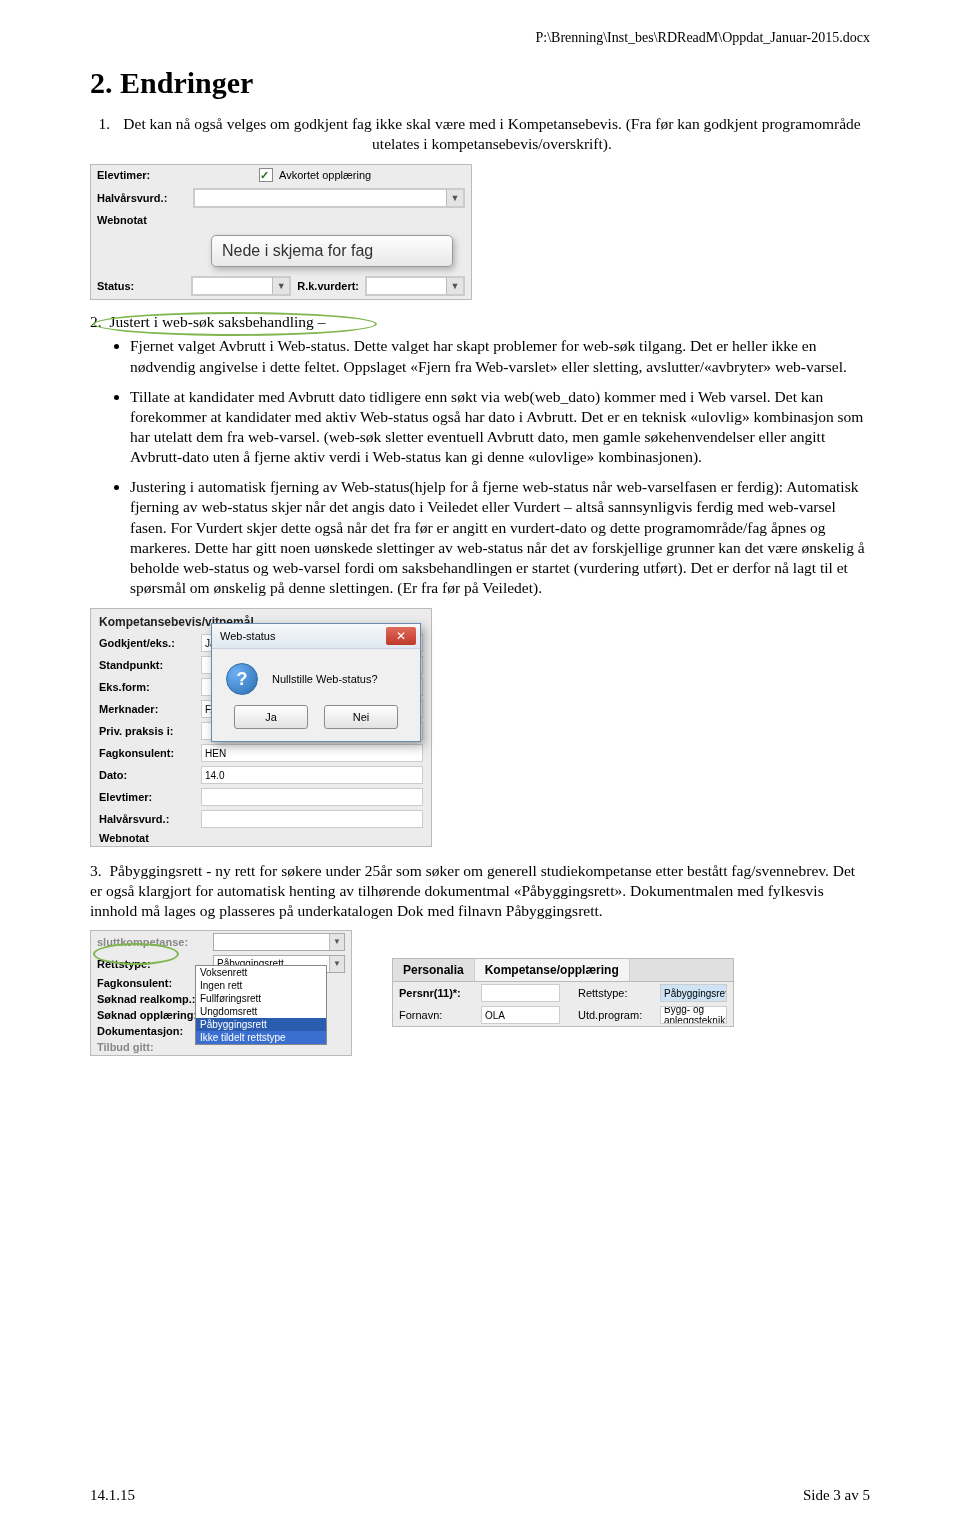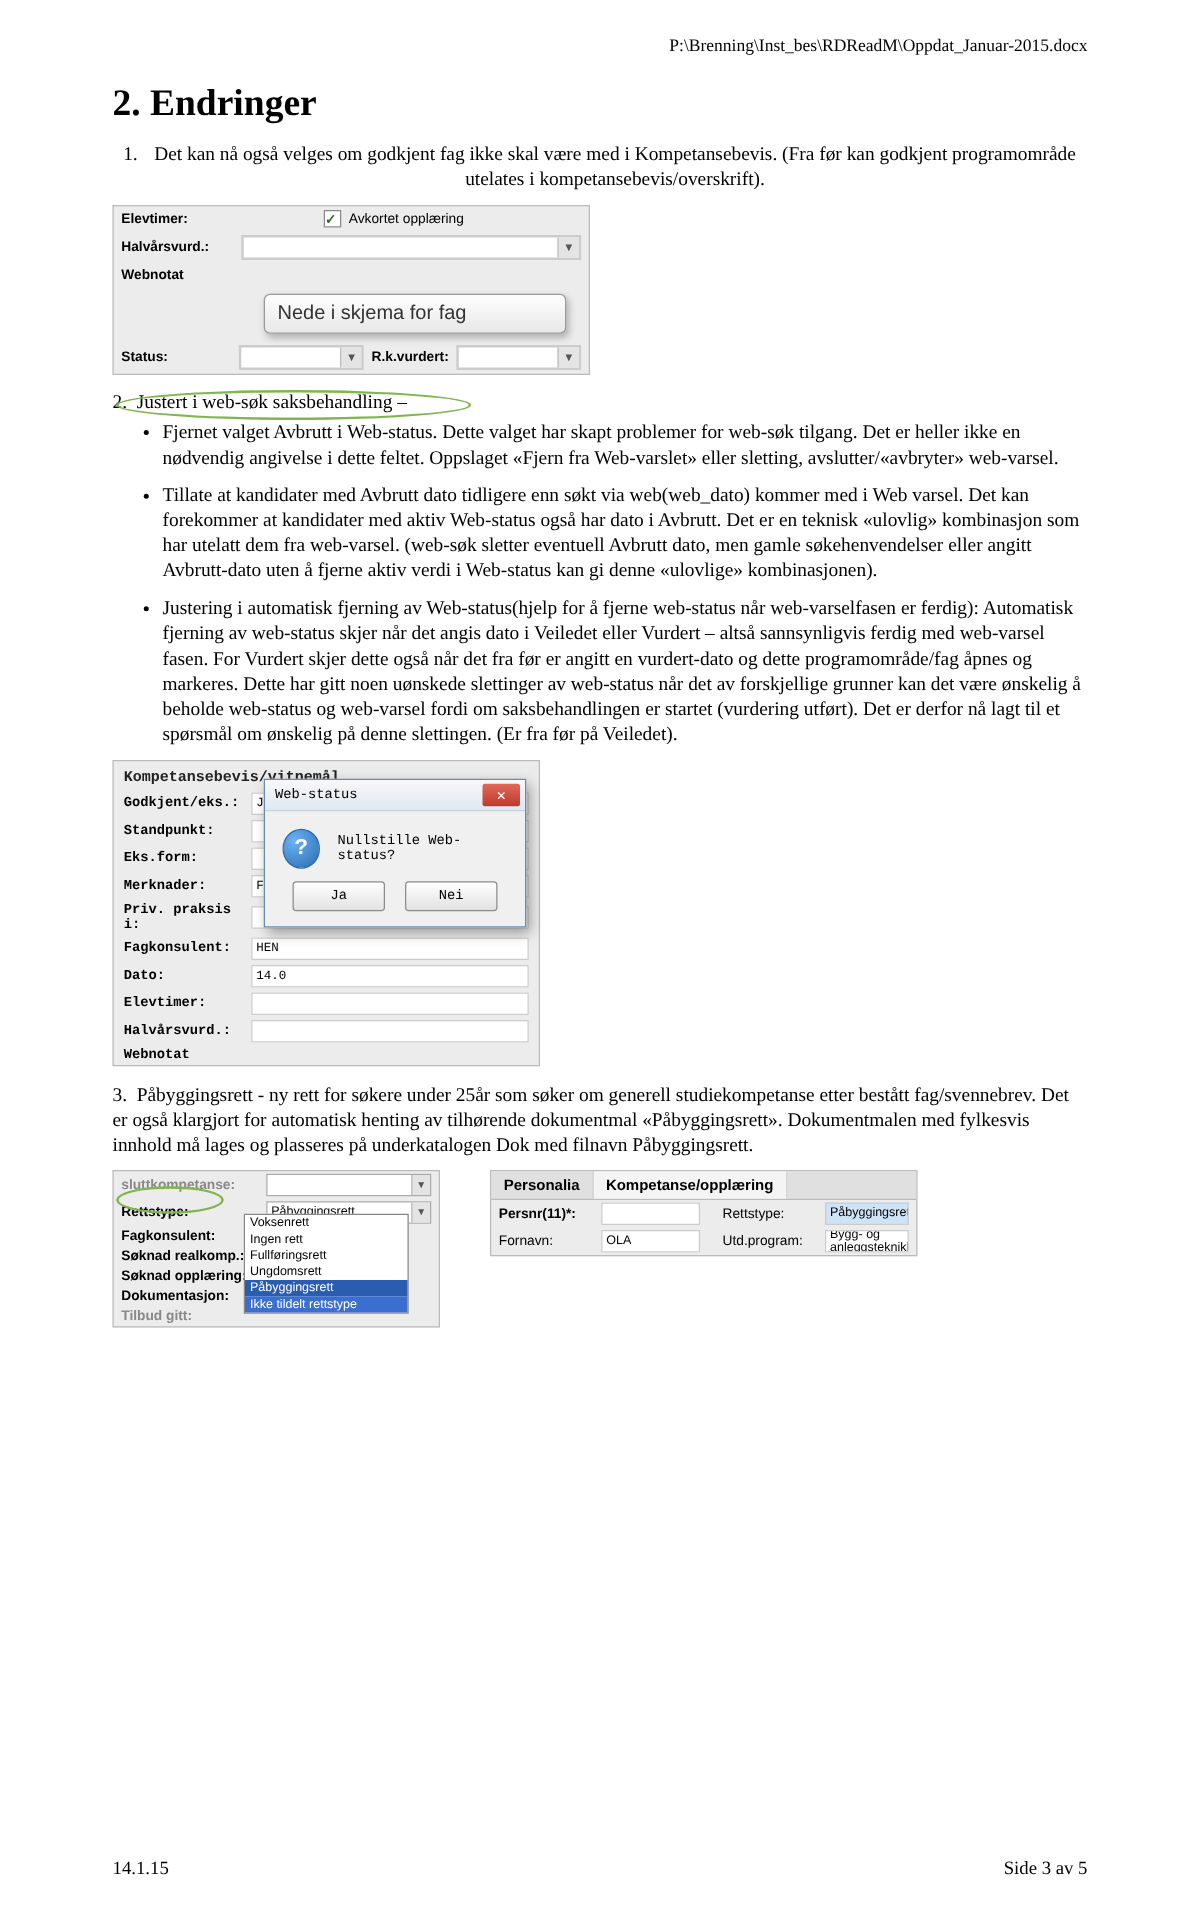--- a/index.html
+++ b/index.html
@@ -118,21 +118,21 @@
     width: 280px; height: 20px;
     pointer-events: none;
   }
   .fig1 { position: relative; }
 
   
   .fig2 {
     width: 340px;
     background: #ececec;
     border: 1px solid #bbb;
-    font-family: Liberation Mono, monospace;
+    font-family: Liberation Sans, sans-serif;
     font-size: 11px;
     margin: 8px 0 14px 0;
     position: relative;
   }
   .fig2 .section-title {
     font-weight: bold; font-size: 12px;
     padding: 6px 8px 3px 8px;
     color: #222;
   }
   .fig2 .frow {
@@ -198,21 +198,21 @@
     display: flex; align-items: center; justify-content: center;
     font-size: 11px;
   }
 
   
   .fig3 {
     display: flex; gap: 40px;
     margin: 8px 0 10px 0;
     font-family: Tahoma, Arial, sans-serif;
     font-size: 11px;
-    align-items: flex-start;
+    align-items: center;
   }
   .fig3 .panel {
     background: #ececec;
     border: 1px solid #bbb;
   }
   .fig3 .panelA { width: 260px; position: relative; }
   .fig3 .panelB { width: 340px; }
   .fig3 .frow {
     display: flex; align-items: center;
     padding: 2px 6px; gap: 6px;

